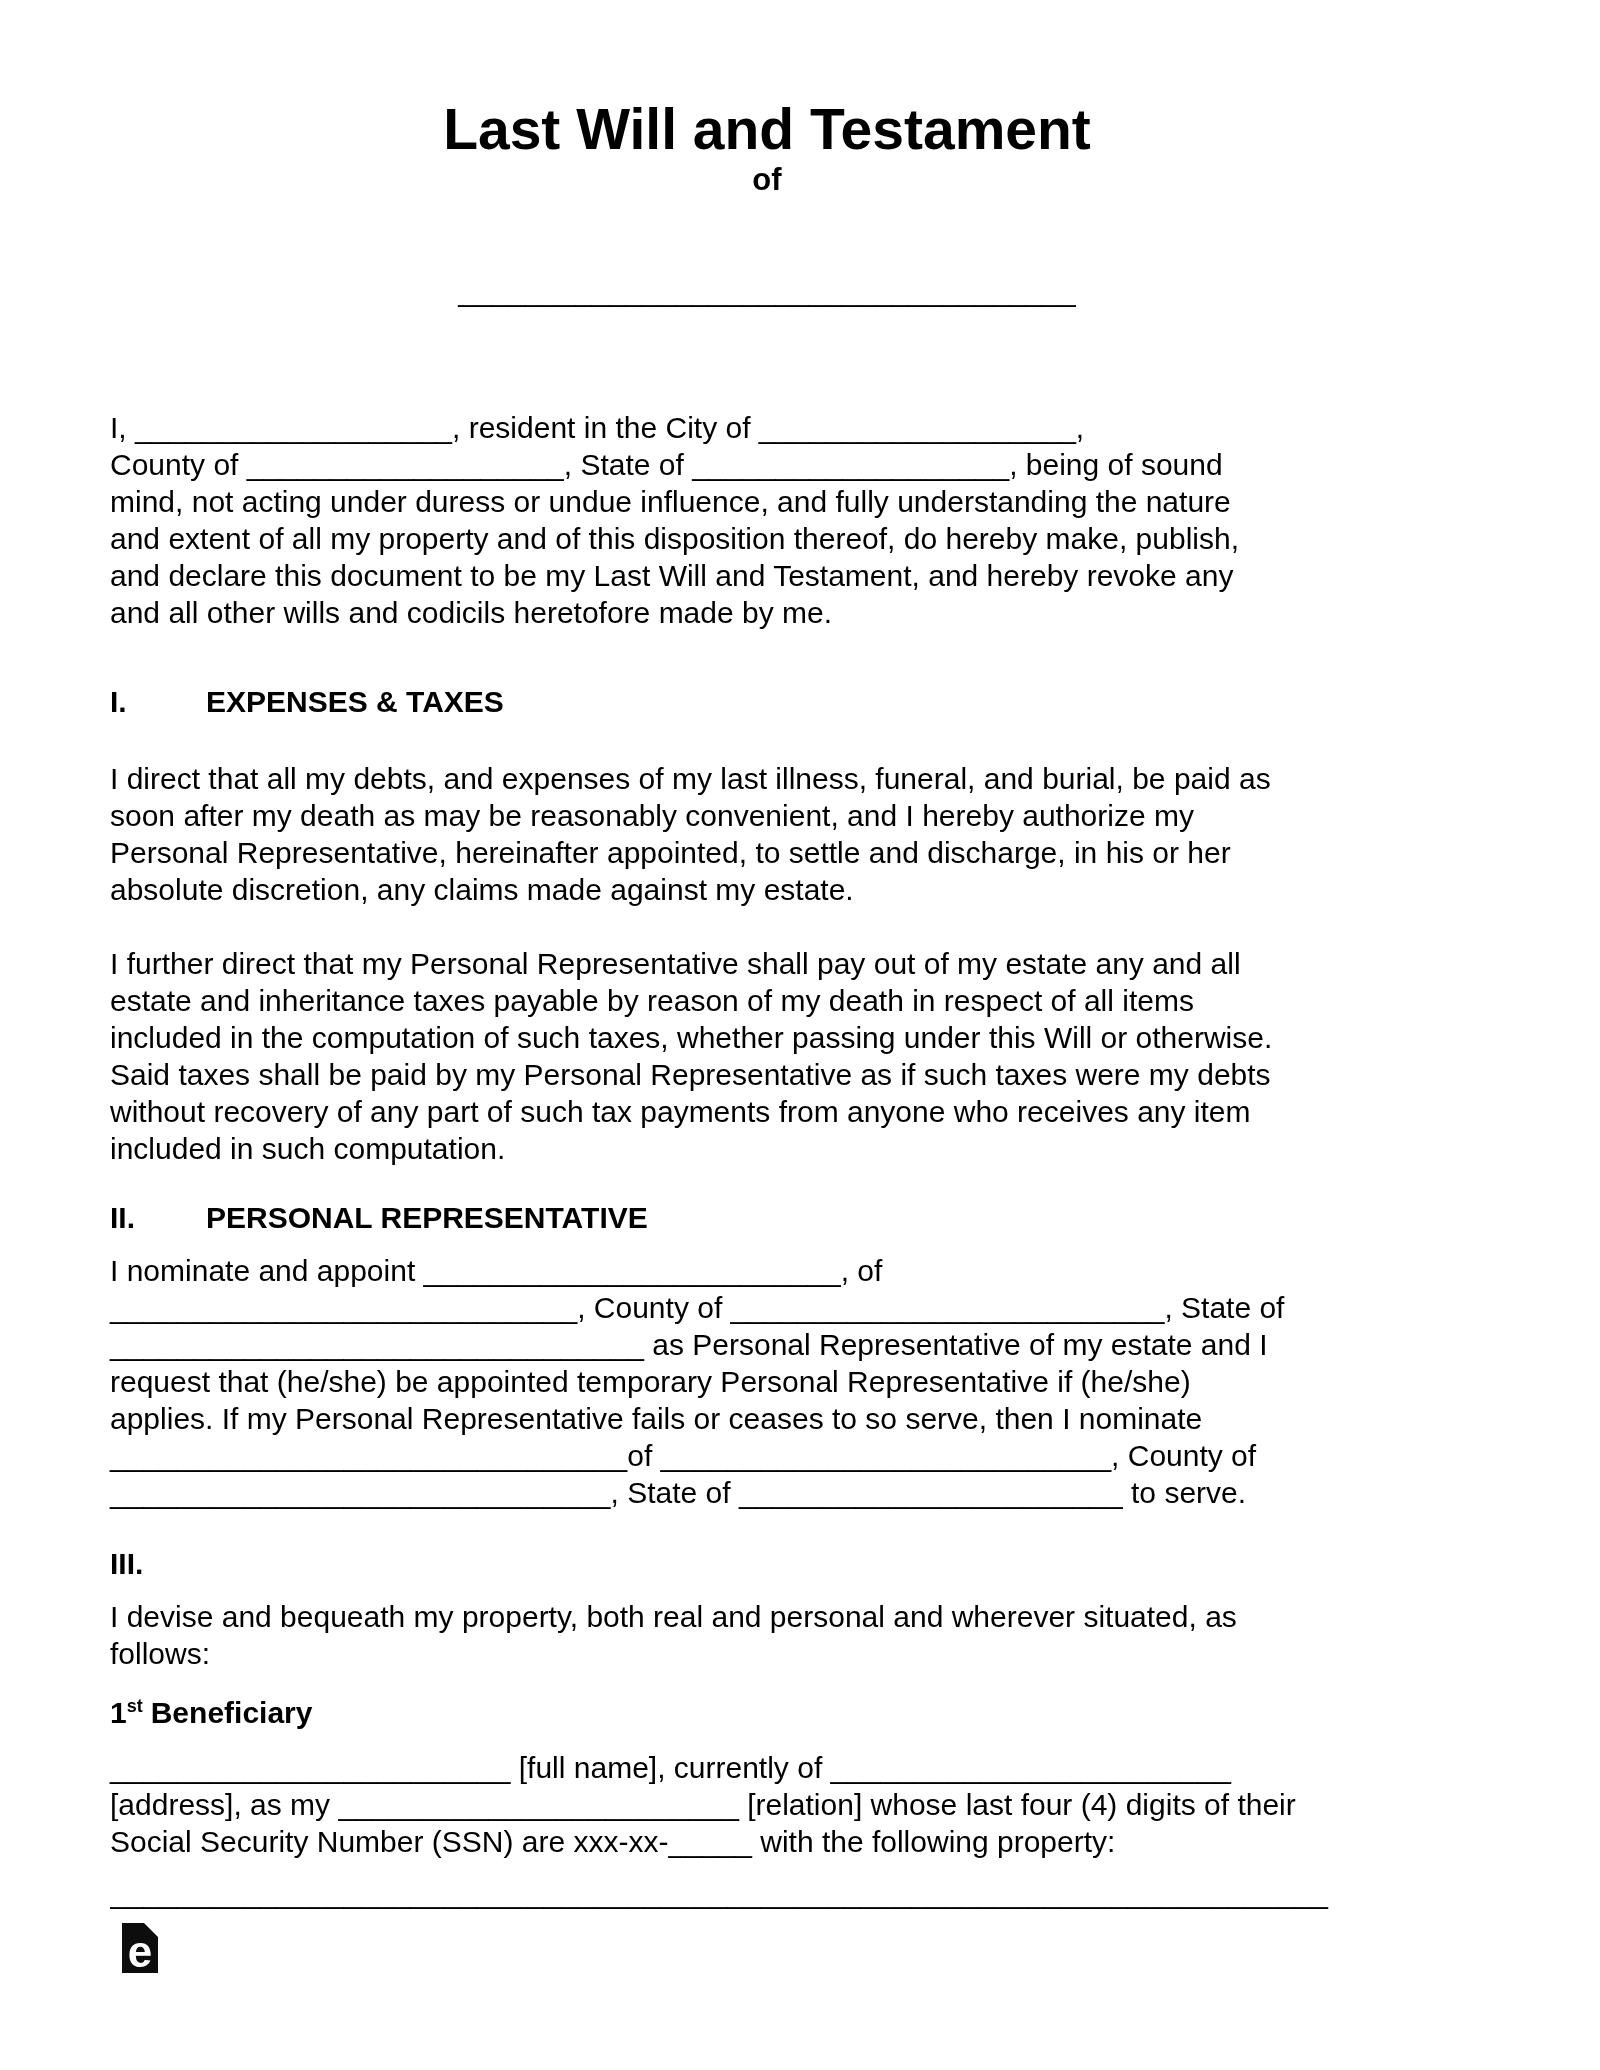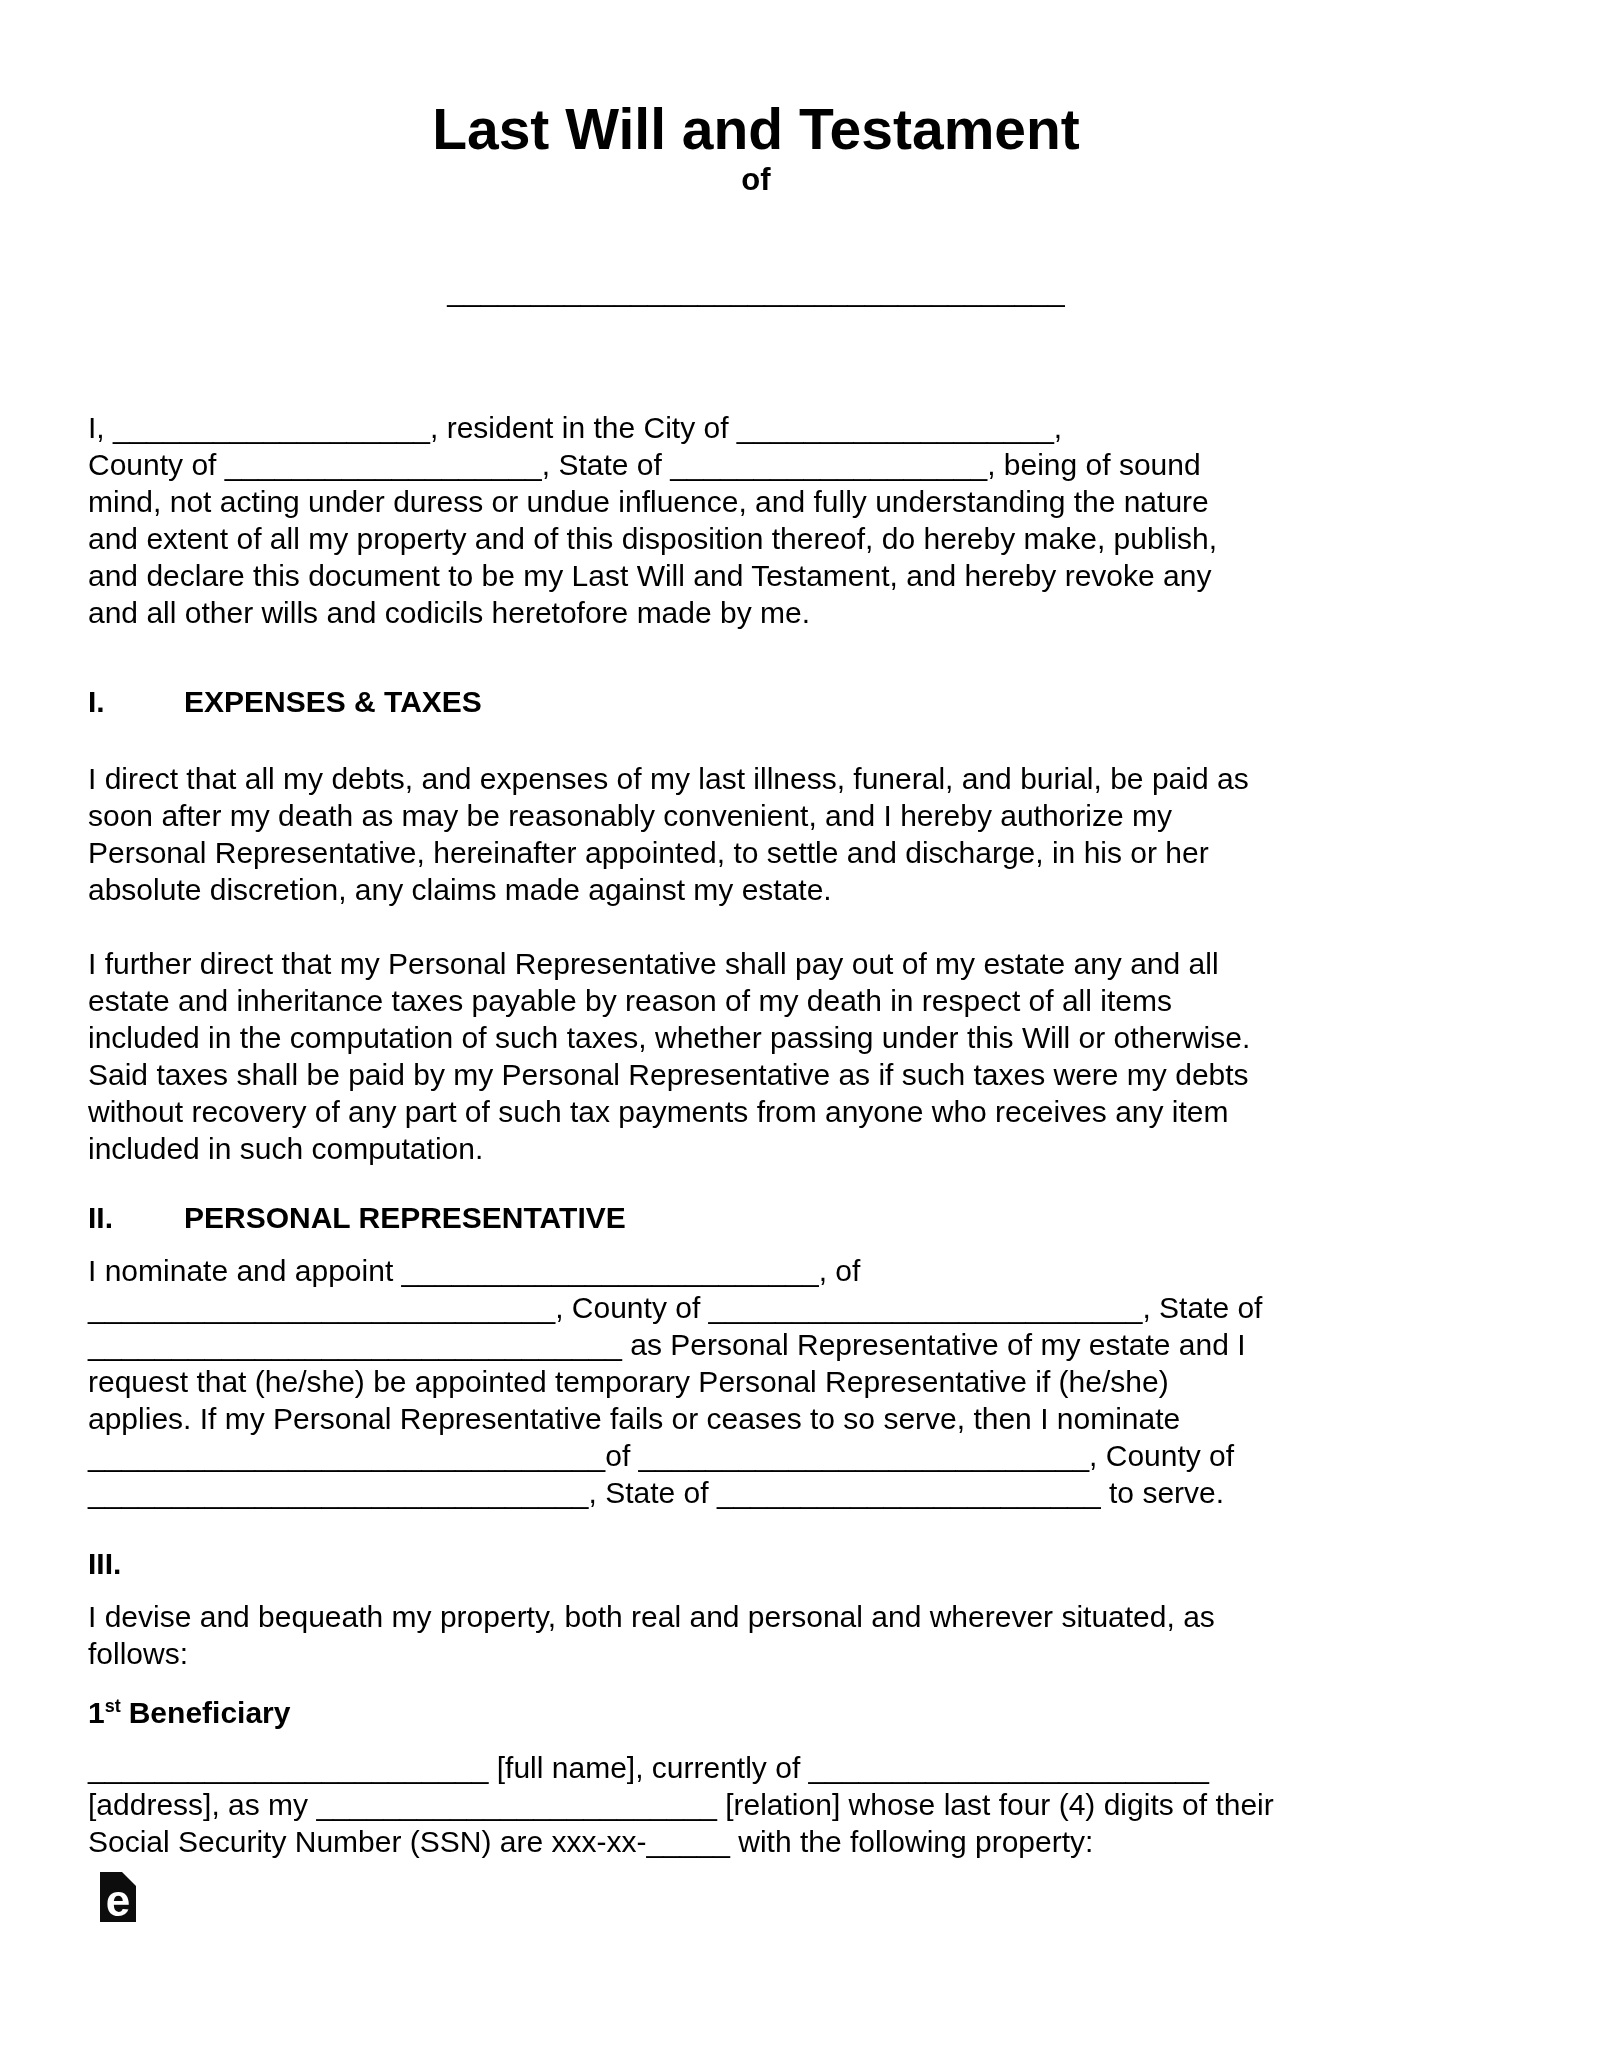--- a/index.html
+++ b/index.html
@@ -2,21 +2,21 @@
 <html><head>
 <meta charset="utf-8">
 <style>
   html,body{margin:0;padding:0;background:#ffffff;}
   .page{
     position:relative;
     width:1600px;
     height:2070px;
     background:#ffffff;
     box-sizing:border-box;
-    padding:0 176px 0 88px;
+    padding:0 176px 0 110px;
     overflow:hidden;
     font-family:"Liberation Sans","DejaVu Sans",sans-serif;
     color:#000;
   }
   .title{
     margin:100px 0 0 0;
     font-size:57px;
     line-height:58px;
     font-weight:bold;
     text-align:center;
@@ -159,18 +159,19 @@
     <span class="sec-num">III.</span>
   </div>
   <p class="para p-sec3">I devise and bequeath my property, both real and personal and wherever situated, as
 follows:</p>
 
   <div class="bene-head"><span>1</span><sup>st</sup><span class="bene-label">Beneficiary</span></div>
   <p class="para bene-para">________________________ [full name], currently of ________________________
 [address], as my ________________________ [relation] whose last four (4) digits of their
 Social Security Number (SSN) are xxx-xx-_____ with the following property:</p>
 
+  <div class="divider">_________________________________________________________________________</div>
 
   <div class="logo">
     <span class="logo-letter">e</span>
   </div>
 
 </div>
 
 </body></html>

